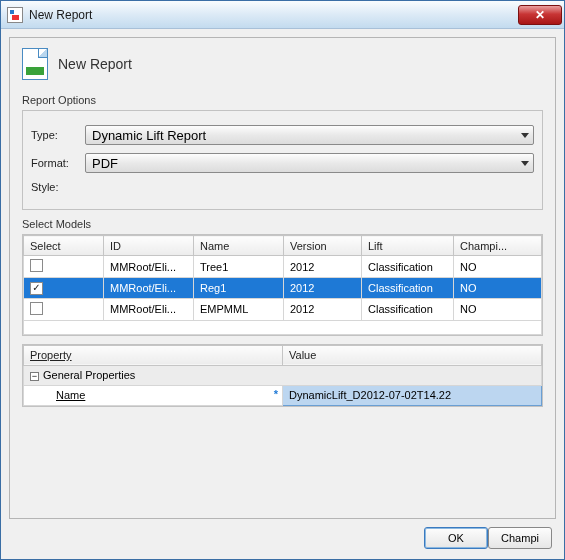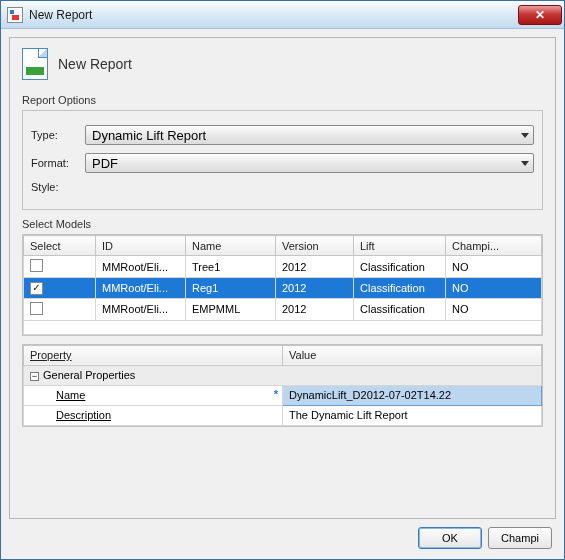--- a/index.html
+++ b/index.html
@@ -225,21 +225,20 @@
   font-weight: bold;
 }
 .val-sel {
   background: #bcd6f0 !important;
   border: 1px solid #6a9fd4 !important;
 }
 
 .button-bar {
   display: flex;
   justify-content: flex-end;
-  gap: 6px;
   padding: 8px 4px 2px 4px;
 }
 .btn {
   min-width: 64px;
   height: 22px;
   background: linear-gradient(#fdfdfd, #e6e6e6);
   border: 1px solid #888;
   border-radius: 3px;
   font-size: 11px;
   cursor: pointer;
@@ -291,21 +290,21 @@
         <div class="form-row">
           <div class="form-label">Style:</div>
         </div>
       </div>
 
       <div class="section-label">Select Models</div>
       <div class="table-wrap">
         <table>
           <thead>
             <tr>
-              <th style="width:72px">Select</th>
+              <th style="width:80px">Select</th>
               <th style="width:90px">ID</th>
               <th style="width:90px">Name</th>
               <th style="width:78px">Version</th>
               <th style="width:92px">Lift</th>
               <th>Champi...</th>
             </tr>
           </thead>
           <tbody id="models-body">
               <tr>
                 <td><span class="chk"></span></td>
@@ -347,24 +346,20 @@
             </tr>
           </thead>
           <tbody id="props-body">
               <tr class="group-row">
                 <td colspan="2"><span class="expander">−</span>General Properties</td>
               </tr>
               <tr>
                 <td class="pcell name-cell" style="padding-left:32px">Name<span class="req-mark">*</span></td>
                 <td class="val-sel">DynamicLift_D2012-07-02T14.22</td>
               </tr>
-              <tr>
-                <td class="pcell name-cell" style="padding-left:32px">Description</td>
-                <td class="">The Dynamic Lift Report</td>
-              </tr>
             </tbody>
         </table>
       </div>
 
     </div>
 
     <div class="button-bar">
       <button class="btn default">OK</button>
       <button class="btn">Champi</button>
     </div>

